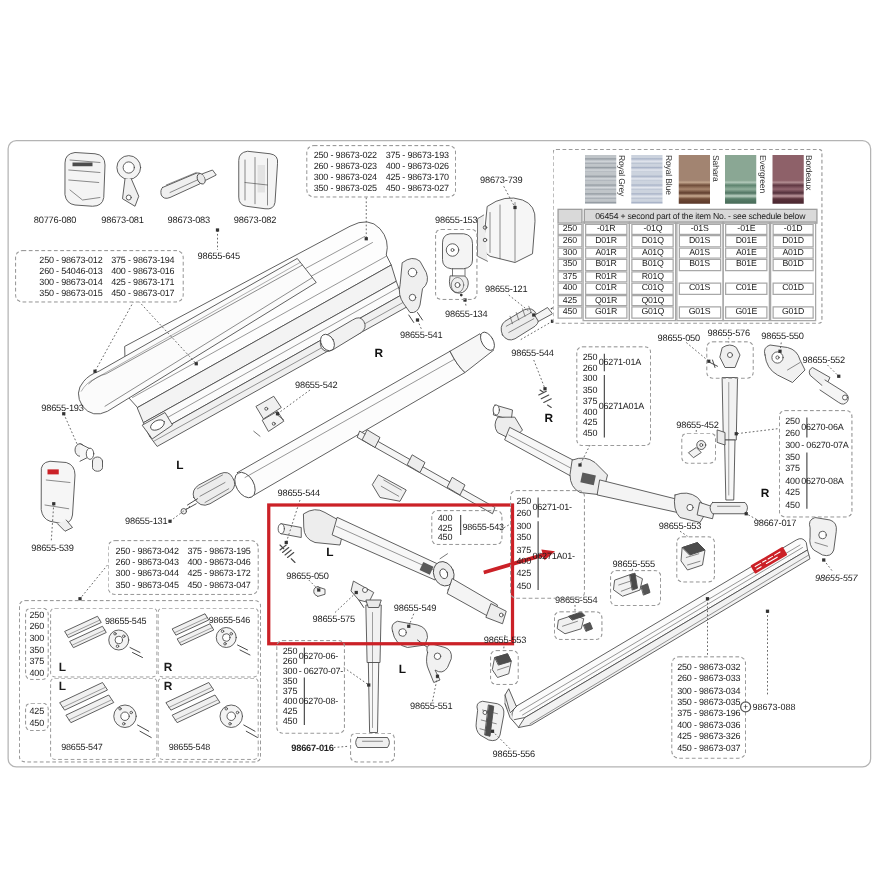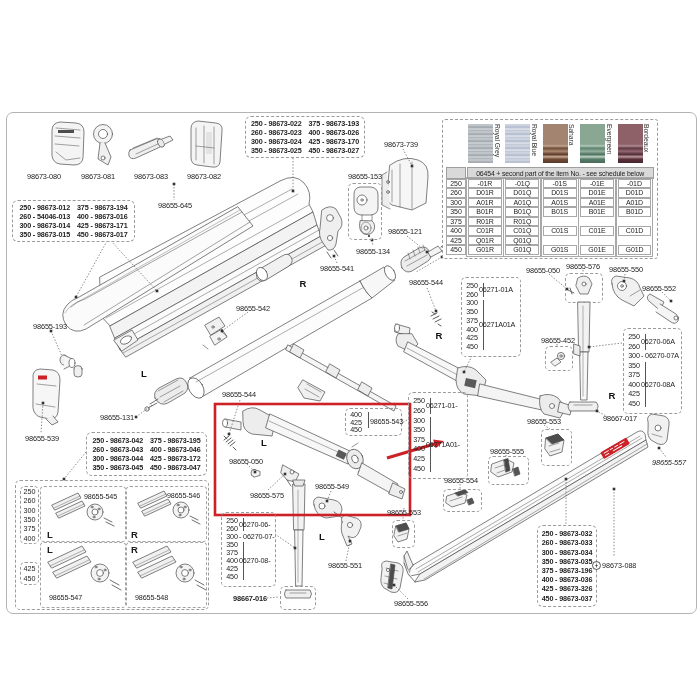--- a/index.html
+++ b/index.html
@@ -7,21 +7,21 @@
          font-family:"Liberation Sans","DejaVu Sans",sans-serif;color:#1c1c1c;}
   #frame{position:absolute;left:6px;top:112px;width:689px;height:500px;border:1px solid #b4b4b4;border-radius:7px;}
   #artwork{position:absolute;left:0;top:0;width:700px;height:700px;}
   .dashbox{position:absolute;border:1px dashed #9b9b9b;border-radius:5px;}
   .plabel{position:absolute;transform:translate(-50%,-50%);font-size:7.4px;letter-spacing:-0.15px;
           white-space:nowrap;color:#222;}
   .letter{position:absolute;transform:translate(-50%,-50%);font-size:9.5px;font-weight:bold;color:#111;}
   .ptable{position:absolute;border:1px dashed #9b9b9b;border-radius:6px;background:rgba(255,255,255,0.85);
           display:grid;align-content:center;justify-content:center;column-gap:7px;row-gap:0px;
           font-size:7.2px;letter-spacing:-0.15px;}
-  .ptable .cell{white-space:nowrap;line-height:9.2px;color:#222;font-weight:bold;}
+  .ptable .cell{white-space:nowrap;line-height:9.2px;color:#222;}
   .sizechip{position:absolute;border:1px dashed #9b9b9b;border-radius:5px;display:flex;flex-direction:column;
             align-items:center;justify-content:space-around;font-size:7.2px;color:#222;}
   .brkbox{position:absolute;border:1px dashed #9b9b9b;border-radius:5px;font-size:7.2px;letter-spacing:-0.15px;}
   .brkbox .sz{position:absolute;left:2px;width:16px;text-align:center;white-space:nowrap;}
   .brkbox .code{position:absolute;white-space:nowrap;}
   .brkbox .brk{position:absolute;width:1px;background:#555;}
   .kcell{position:absolute;border:1px dashed #a3a3a3;border-radius:4px;}
   .kcell .klabel{position:absolute;font-size:7.2px;letter-spacing:-0.15px;white-space:nowrap;}
   .kcell .kletter{position:absolute;font-size:9.5px;font-weight:bold;}
   
@@ -444,35 +444,35 @@
       <div class="plabel" style="left: 411px; top: 603px;">98655-556</div>
       <div class="plabel" style="left: 507px; top: 451px;">98655-555</div>
       <div class="plabel" style="left: 461px; top: 480px;">98655-554</div>
       <div class="plabel" style="left: 558px; top: 340px;">98655-452</div>
       <div class="plabel" style="left: 583px; top: 266px;">98655-576</div>
       <div class="plabel" style="left: 626px; top: 269px;">98655-550</div>
       <div class="plabel" style="left: 659px; top: 288px;">98655-552</div>
       <div class="plabel" style="left: 620px; top: 418px;">98667-017</div>
       <div class="plabel" style="left: 669px; top: 462px; font-style: italic;">98655-557</div>
       <div class="plabel" style="left: 250px; top: 598px; font-weight: bold;">98667-016</div>
-      <div class="plabel" style="left: 44px; top: 176px;">98673-080</div>
+      <div class="plabel" style="left: 44px; top: 176px;">80776-080</div>
       <div class="plabel" style="left: 98px; top: 176px;">98673-081</div>
       <div class="plabel" style="left: 151px; top: 176px;">98673-083</div>
       <div class="plabel" style="left: 204px; top: 176px;">98673-082</div>
     </div>
   <div id="letters-layer">
       <div class="letter" style="left: 303px; top: 283px;">R</div>
       <div class="letter" style="left: 144px; top: 373px;">L</div>
       <div class="letter" style="left: 264px; top: 442px;">L</div>
       <div class="letter" style="left: 439px; top: 335px;">R</div>
       <div class="letter" style="left: 322px; top: 536px;">L</div>
       <div class="letter" style="left: 612px; top: 395px;">R</div>
     </div>
   <div id="tables-layer">
-      <div class="ptable" style="left: 12px; top: 200px; width: 121px; height: 40px; grid-template-columns: auto auto;">
+      <div class="ptable" style="left: 12px; top: 200px; width: 121px; height: 40px; grid-template-columns: auto auto; padding-left: 12px;">
         <div class="cell">250 - 98673-012</div>
         <div class="cell">375 - 98673-194</div>
         <div class="cell">260 - 54046-013</div>
         <div class="cell">400 - 98673-016</div>
         <div class="cell">300 - 98673-014</div>
         <div class="cell">425 - 98673-171</div>
         <div class="cell">350 - 98673-015</div>
         <div class="cell">450 - 98673-017</div>
       </div>
       <div class="ptable" style="left: 245px; top: 116px; width: 118px; height: 40px; grid-template-columns: auto auto;">

